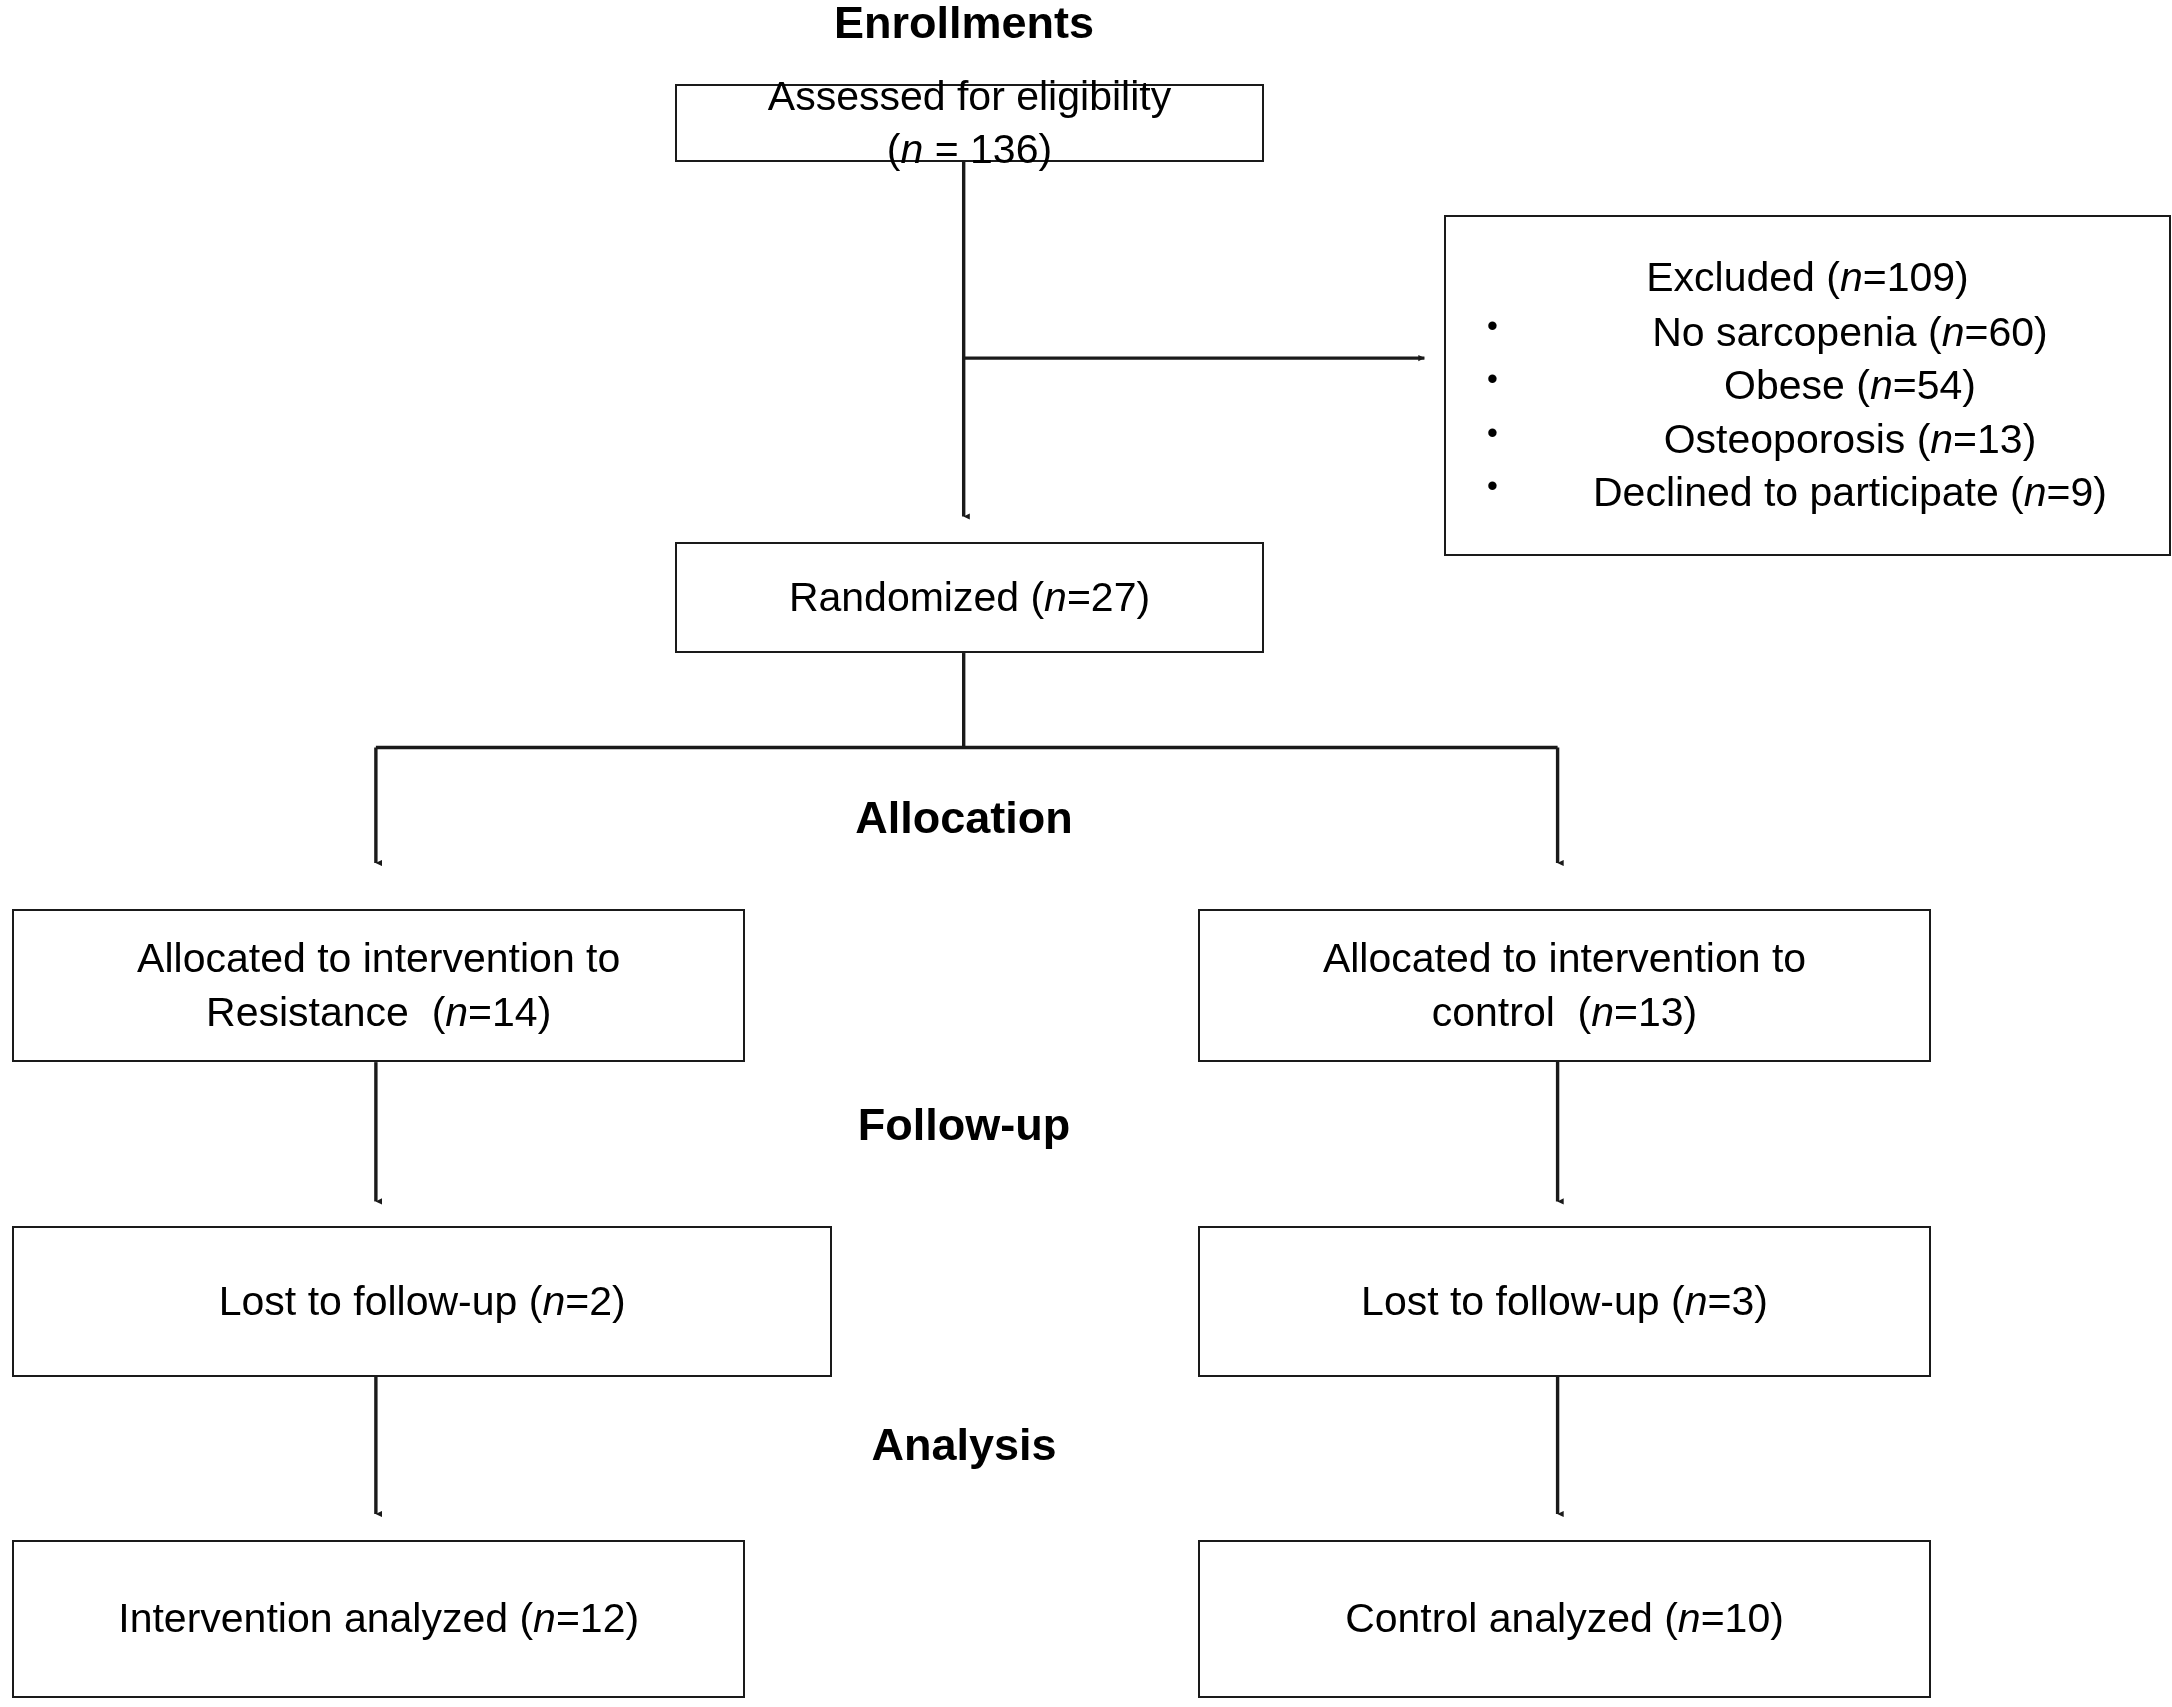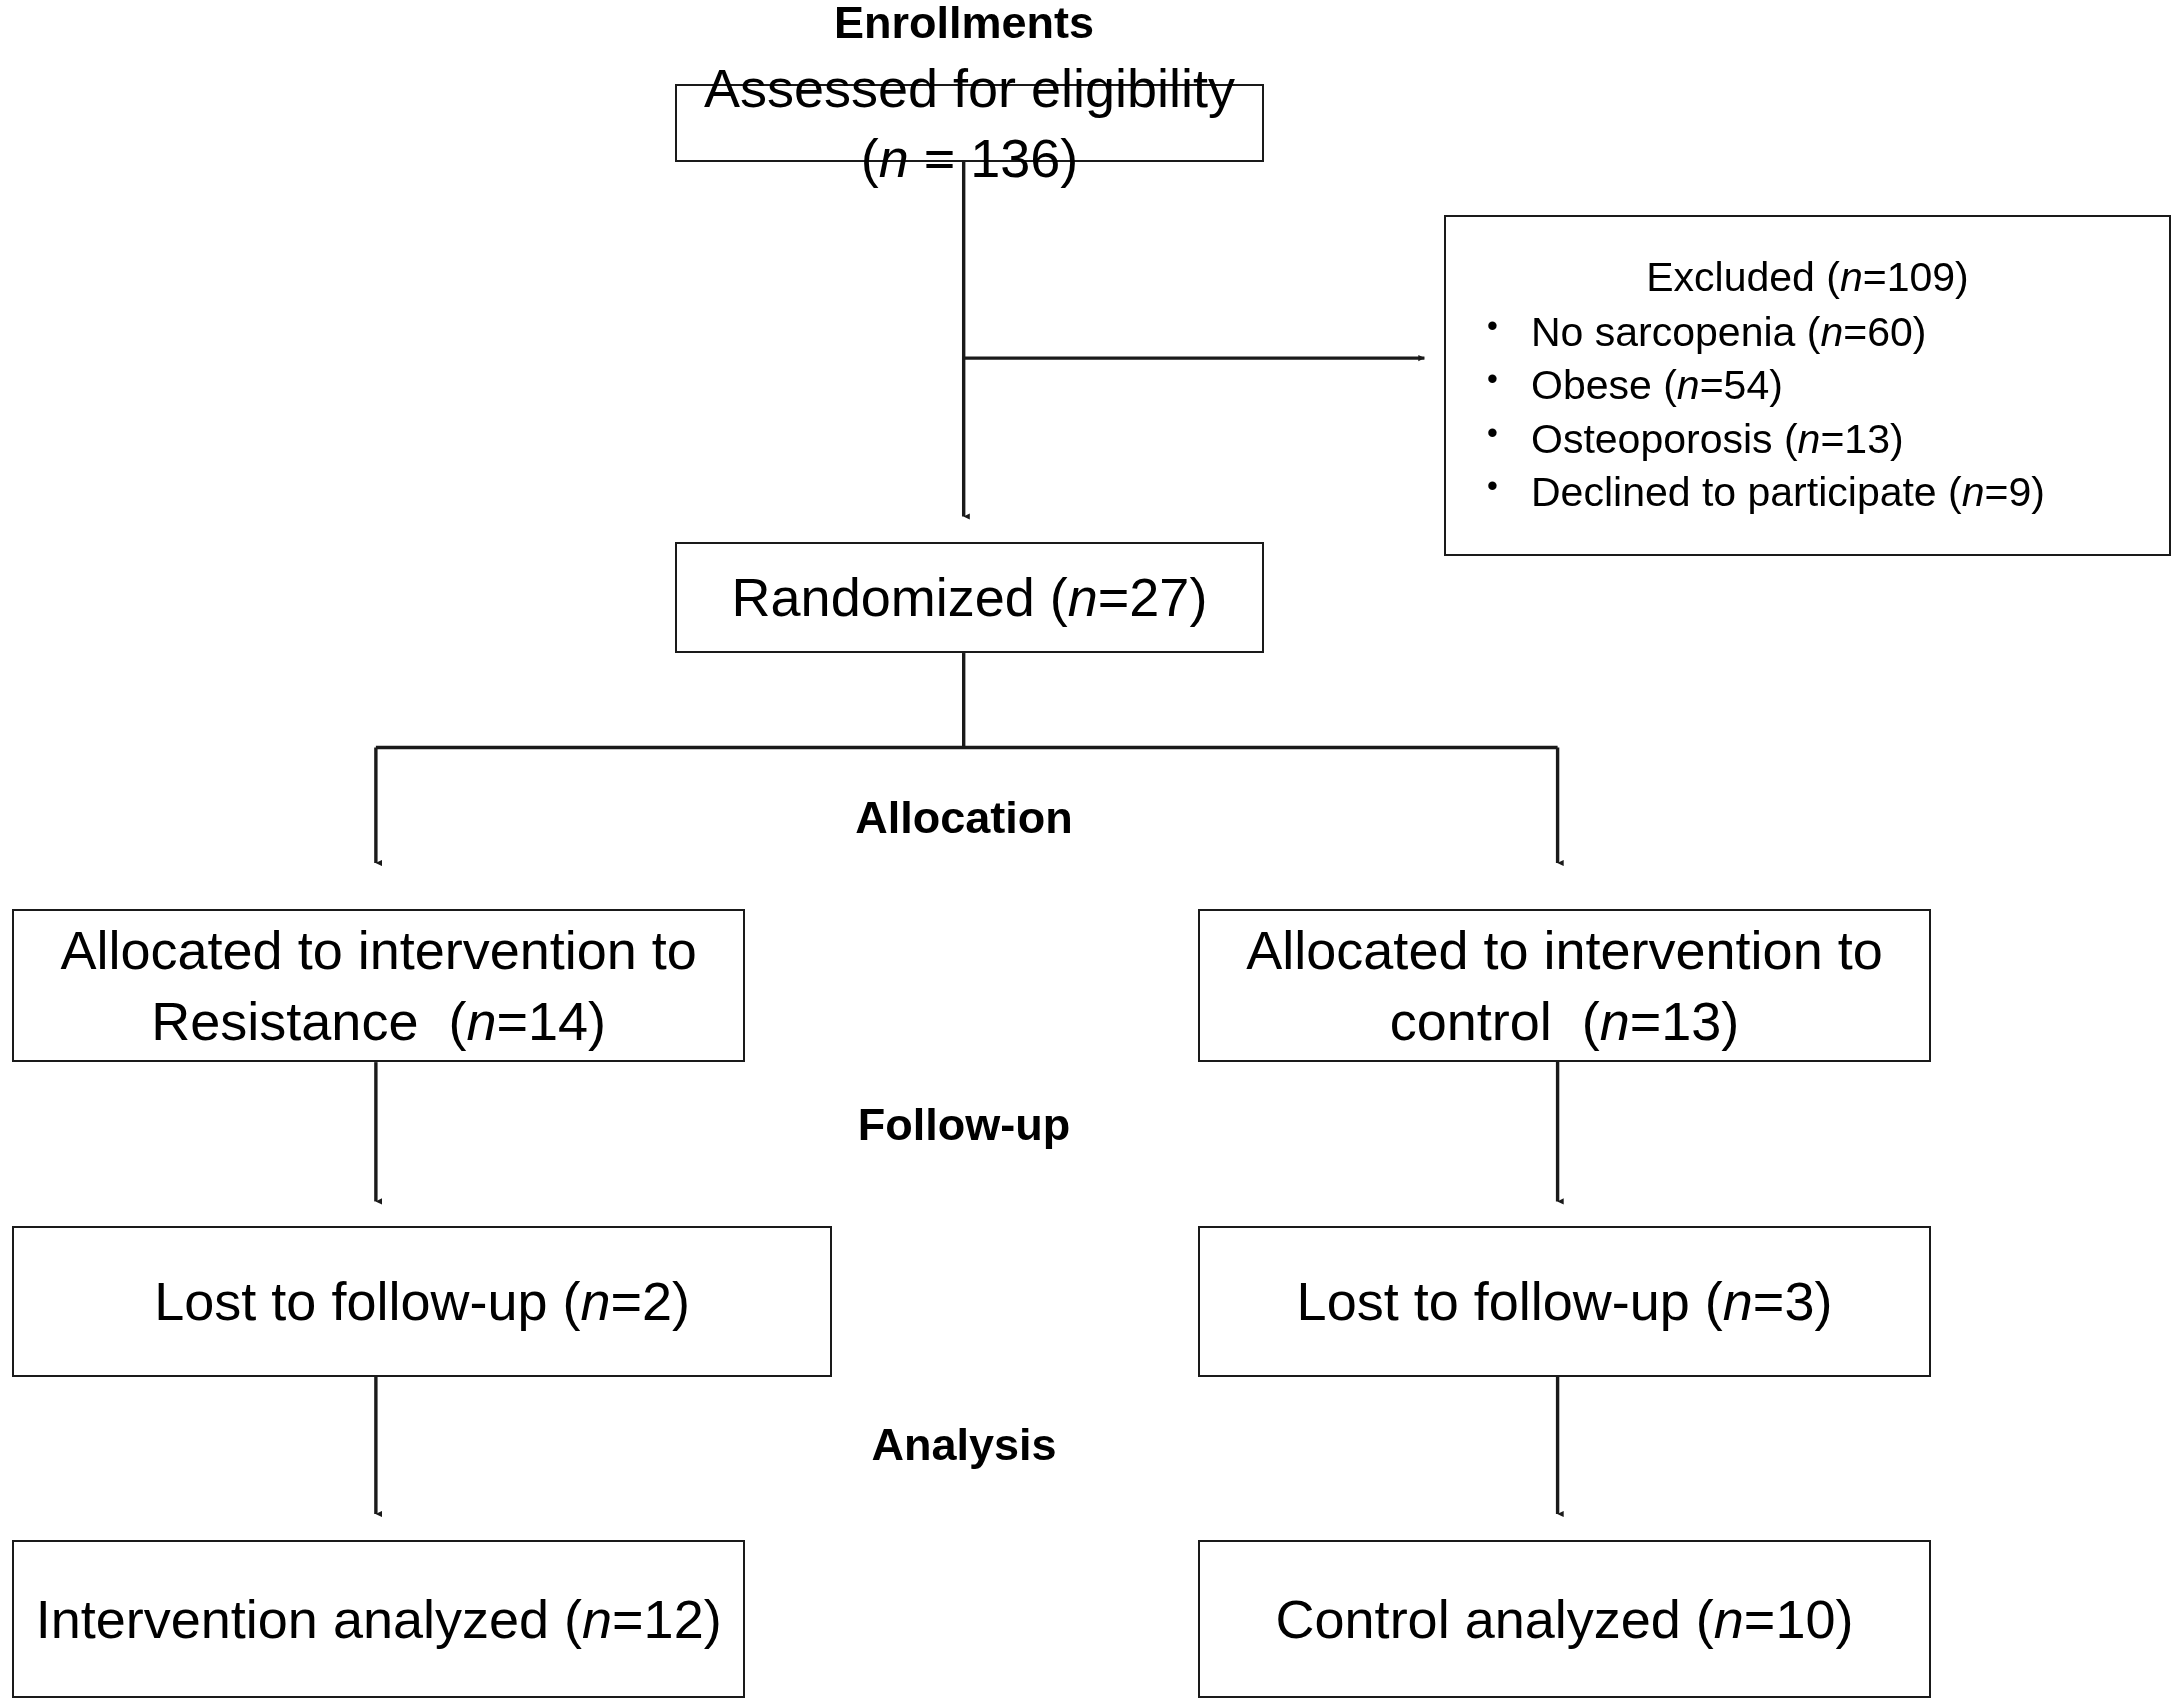--- a/index.html
+++ b/index.html
@@ -30,21 +30,21 @@
     position: absolute;
     box-sizing: border-box;
     border: 2.7px solid #1a1a1a;
     background: #ffffff;
     display: flex;
     align-items: center;
     justify-content: center;
   }
   .box-text {
     text-align: center;
-    font-size: 54px;
+    font-size: 41px;
     line-height: 1.30;
     font-weight: 400;
     letter-spacing: 0px;
     white-space: pre-wrap;
     padding: 0 9.5px;
   }
   .stage-label {
     position: absolute;
     font-weight: bold;
     font-size: 45px;
@@ -76,21 +76,21 @@
   }
   .excl-bullet {
     flex: 0 0 auto;
     width: 44px;
     font-size: 31px;
     line-height: 1.30;
     text-align: left;
   }
   .excl-text {
     flex: 1 1 auto;
-    text-align: left;
+    text-align: center;
   }
   i, .ital {
     font-style: italic;
   }
 </style>
 </head>
 <body>
 
 <div id="canvas">
 

